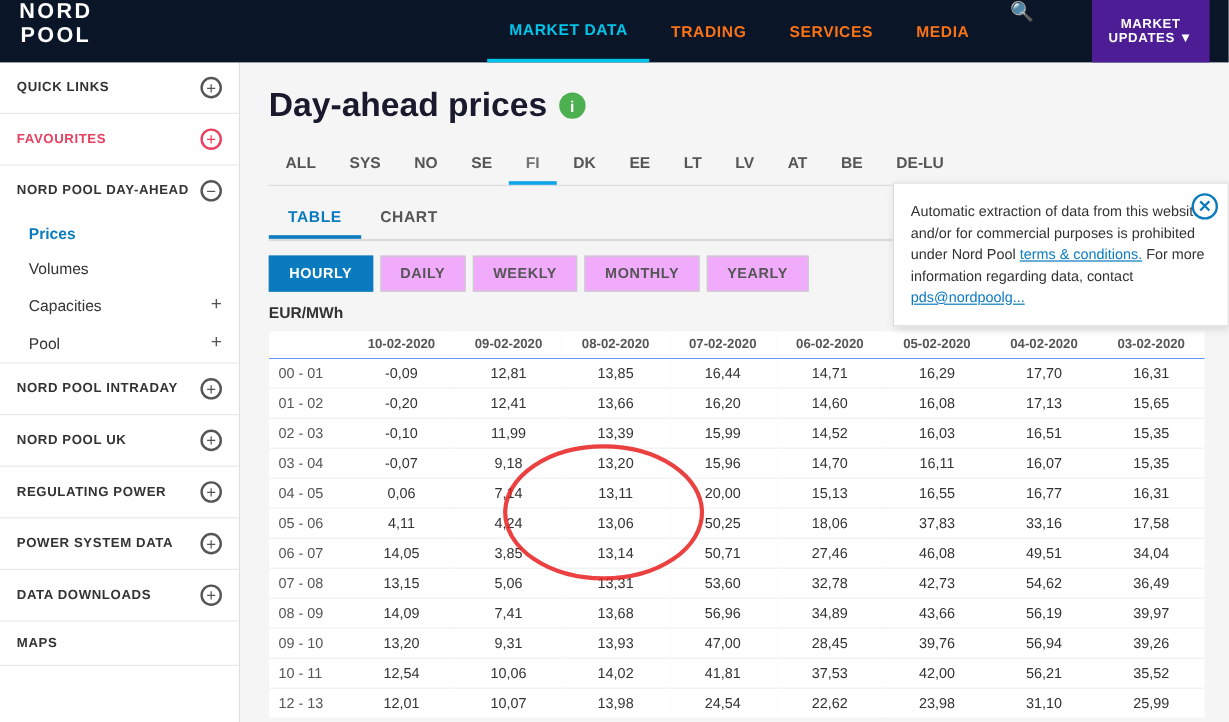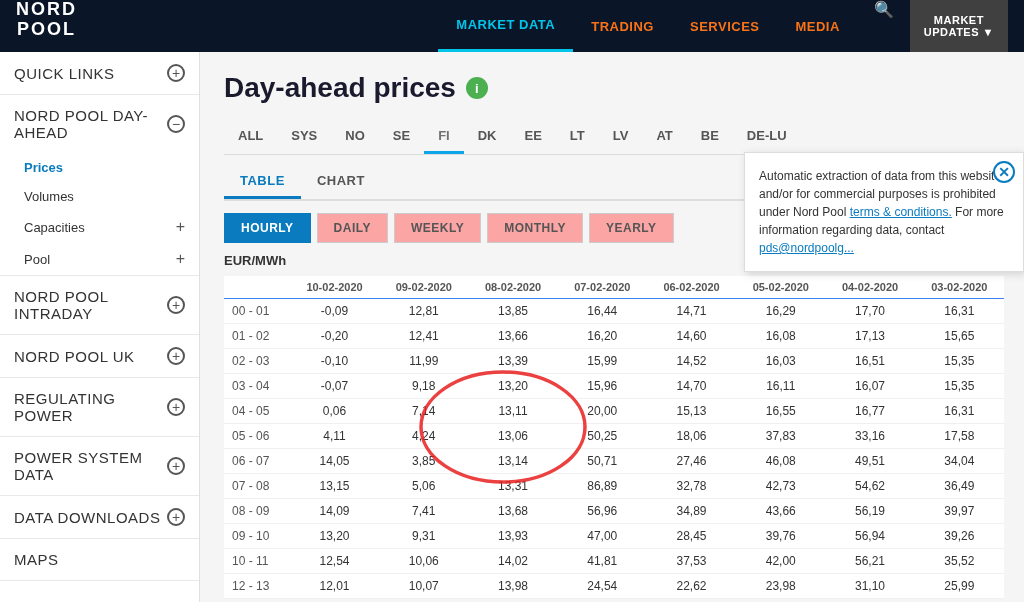--- a/index.html
+++ b/index.html
@@ -7,30 +7,30 @@
 
     
     .nav { background: #0a1628; display: flex; align-items: flex-start; height: 52px; padding: 0 16px; position: relative; }
     .nav-logo { display: flex; flex-direction: column; align-items: center; margin-right: 40px; }
     .nav-logo .logo-text { color: white; font-weight: 900; font-size: 18px; letter-spacing: 2px; line-height: 1.1; }
     .nav-spacer { flex: 1; }
     .nav-links { display: flex; gap: 0; }
     .nav-link { color: #f97316; text-decoration: none; padding: 0 18px; height: 52px; display: flex; align-items: center; font-size: 13px; font-weight: 600; letter-spacing: 0.5px; text-transform: uppercase; cursor: pointer; }
     .nav-link.active { color: #00c4e8; border-bottom: 3px solid #00c4e8; }
     .nav-search { color: white; padding: 0 16px; cursor: pointer; font-size: 16px; }
-    .nav-market-updates { background: #404040; color: white; padding: 10px 14px; height: 52px; display: flex; align-items: center; font-size: 11px; font-weight: 700; letter-spacing: 0.5px; text-align: center; cursor: pointer; }
+    .nav-market-updates { background: #4c1d95; color: white; padding: 10px 14px; height: 52px; display: flex; align-items: center; font-size: 11px; font-weight: 700; letter-spacing: 0.5px; text-align: center; cursor: pointer; margin-left: 32px; }
 
     
     .layout { display: flex; min-height: calc(100vh - 52px); }
 
     
     .sidebar { width: 200px; background: white; border-right: 1px solid #e0e0e0; flex-shrink: 0; padding-bottom: 20px; }
     .sidebar-section { border-bottom: 1px solid #e8e8e8; }
     .sidebar-section-header { display: flex; align-items: center; justify-content: space-between; padding: 12px 14px; cursor: pointer; }
-    .sidebar-section-title { font-size: 15px; font-weight: 400; color: #333; letter-spacing: 0.5px; text-transform: uppercase; }
+    .sidebar-section-title { font-size: 11px; font-weight: 700; color: #333; letter-spacing: 0.5px; text-transform: uppercase; }
     .sidebar-icon { width: 18px; height: 18px; border: 2px solid #555; border-radius: 50%; display: flex; align-items: center; justify-content: center; font-size: 14px; color: #555; flex-shrink: 0; }
     .sidebar-icon.minus::after { content: '−'; }
     .sidebar-icon.plus::after { content: '+'; }
     .sidebar-favourites { color: #e84060; }
     .sidebar-favourites .sidebar-section-title { color: #e84060; }
     .sidebar-item { padding: 7px 14px 7px 24px; font-size: 13px; color: #333; cursor: pointer; display: flex; align-items: center; justify-content: space-between; }
     .sidebar-item.active { color: #0a7bbf; font-weight: 600; }
 
     
     .main { flex: 1; padding: 20px 20px 20px 24px; position: relative; overflow: hidden; }
@@ -45,21 +45,21 @@
     .area-tab { padding: 8px 14px; font-size: 13px; color: #555; cursor: pointer; border-bottom: 3px solid transparent; font-weight: 600; }
     .area-tab.active { color: #737373; border-bottom: 3px solid #0ea5e9; }
 
     
     .view-tabs { display: flex; gap: 0; border-bottom: 2px solid #ddd; margin-bottom: 12px; margin-top: 10px; }
     .view-tab { padding: 8px 16px; font-size: 13px; color: #555; cursor: pointer; border-bottom: 3px solid transparent; font-weight: 600; letter-spacing: 0.5px; }
     .view-tab.active { color: #0a7bbf; border-bottom: 3px solid #0a7bbf; }
 
     
     .period-row { display: flex; align-items: center; gap: 6px; margin-bottom: 10px; }
-    .period-tab { padding: 7px 16px; font-size: 12px; font-weight: 700; color: #555; cursor: pointer; border: 1px solid #ccc; background: #fca5a5; letter-spacing: 0.5px; text-transform: uppercase; }
+    .period-tab { padding: 7px 16px; font-size: 12px; font-weight: 700; color: #555; cursor: pointer; border: 1px solid #ccc; background: #f0abfc; letter-spacing: 0.5px; text-transform: uppercase; }
     .period-tab.active { background: #0a7bbf; color: white; border-color: #0a7bbf; }
     .date-selector { display: flex; align-items: center; gap: 6px; margin-left: auto; padding: 7px 12px; border: 1px solid #ccc; background: white; cursor: pointer; font-size: 12px; font-weight: 600; color: #333; }
     .currency-selector { padding: 7px 12px; border: 1px solid #ccc; background: white; cursor: pointer; font-size: 12px; font-weight: 600; color: #333; }
 
     
     .unit-label { font-size: 13px; font-weight: 700; color: #333; margin-bottom: 4px; }
     .timezone-note { font-size: 11px; color: #888; text-align: right; margin-bottom: 4px; }
 
     
     .data-table { width: 100%; border-collapse: collapse; font-size: 12px; }
@@ -102,20 +102,26 @@
 
   <aside class="sidebar">
 
     <div class="sidebar-section">
       <div class="sidebar-section-header">
         <span class="sidebar-section-title">QUICK LINKS</span>
         <div class="sidebar-icon plus"></div>
       </div>
     </div>
 
+    <div class="sidebar-section sidebar-favourites">
+      <div class="sidebar-section-header">
+        <span class="sidebar-section-title sidebar-favourites">FAVOURITES</span>
+        <div class="sidebar-icon plus" style="border-color:#e84060;color:#e84060;"></div>
+      </div>
+    </div>
 
     <div class="sidebar-section">
       <div class="sidebar-section-header">
         <span class="sidebar-section-title">NORD POOL DAY-AHEAD</span>
         <div class="sidebar-icon minus"></div>
       </div>
       <div class="sidebar-item active">Prices</div>
       <div class="sidebar-item">Volumes</div>
       <div class="sidebar-item">
         <span>Capacities</span>
@@ -308,21 +314,21 @@
               <td>27,46</td>
               <td>46,08</td>
               <td>49,51</td>
               <td>34,04</td>
             </tr>
             <tr>
               <td>07 - 08</td>
               <td>13,15</td>
               <td>5,06</td>
               <td>13,31</td>
-              <td>86,89</td>
+              <td>53,60</td>
               <td>32,78</td>
               <td>42,73</td>
               <td>54,62</td>
               <td>36,49</td>
             </tr>
             <tr>
               <td>08 - 09</td>
               <td>14,09</td>
               <td>7,41</td>
               <td>13,68</td>

